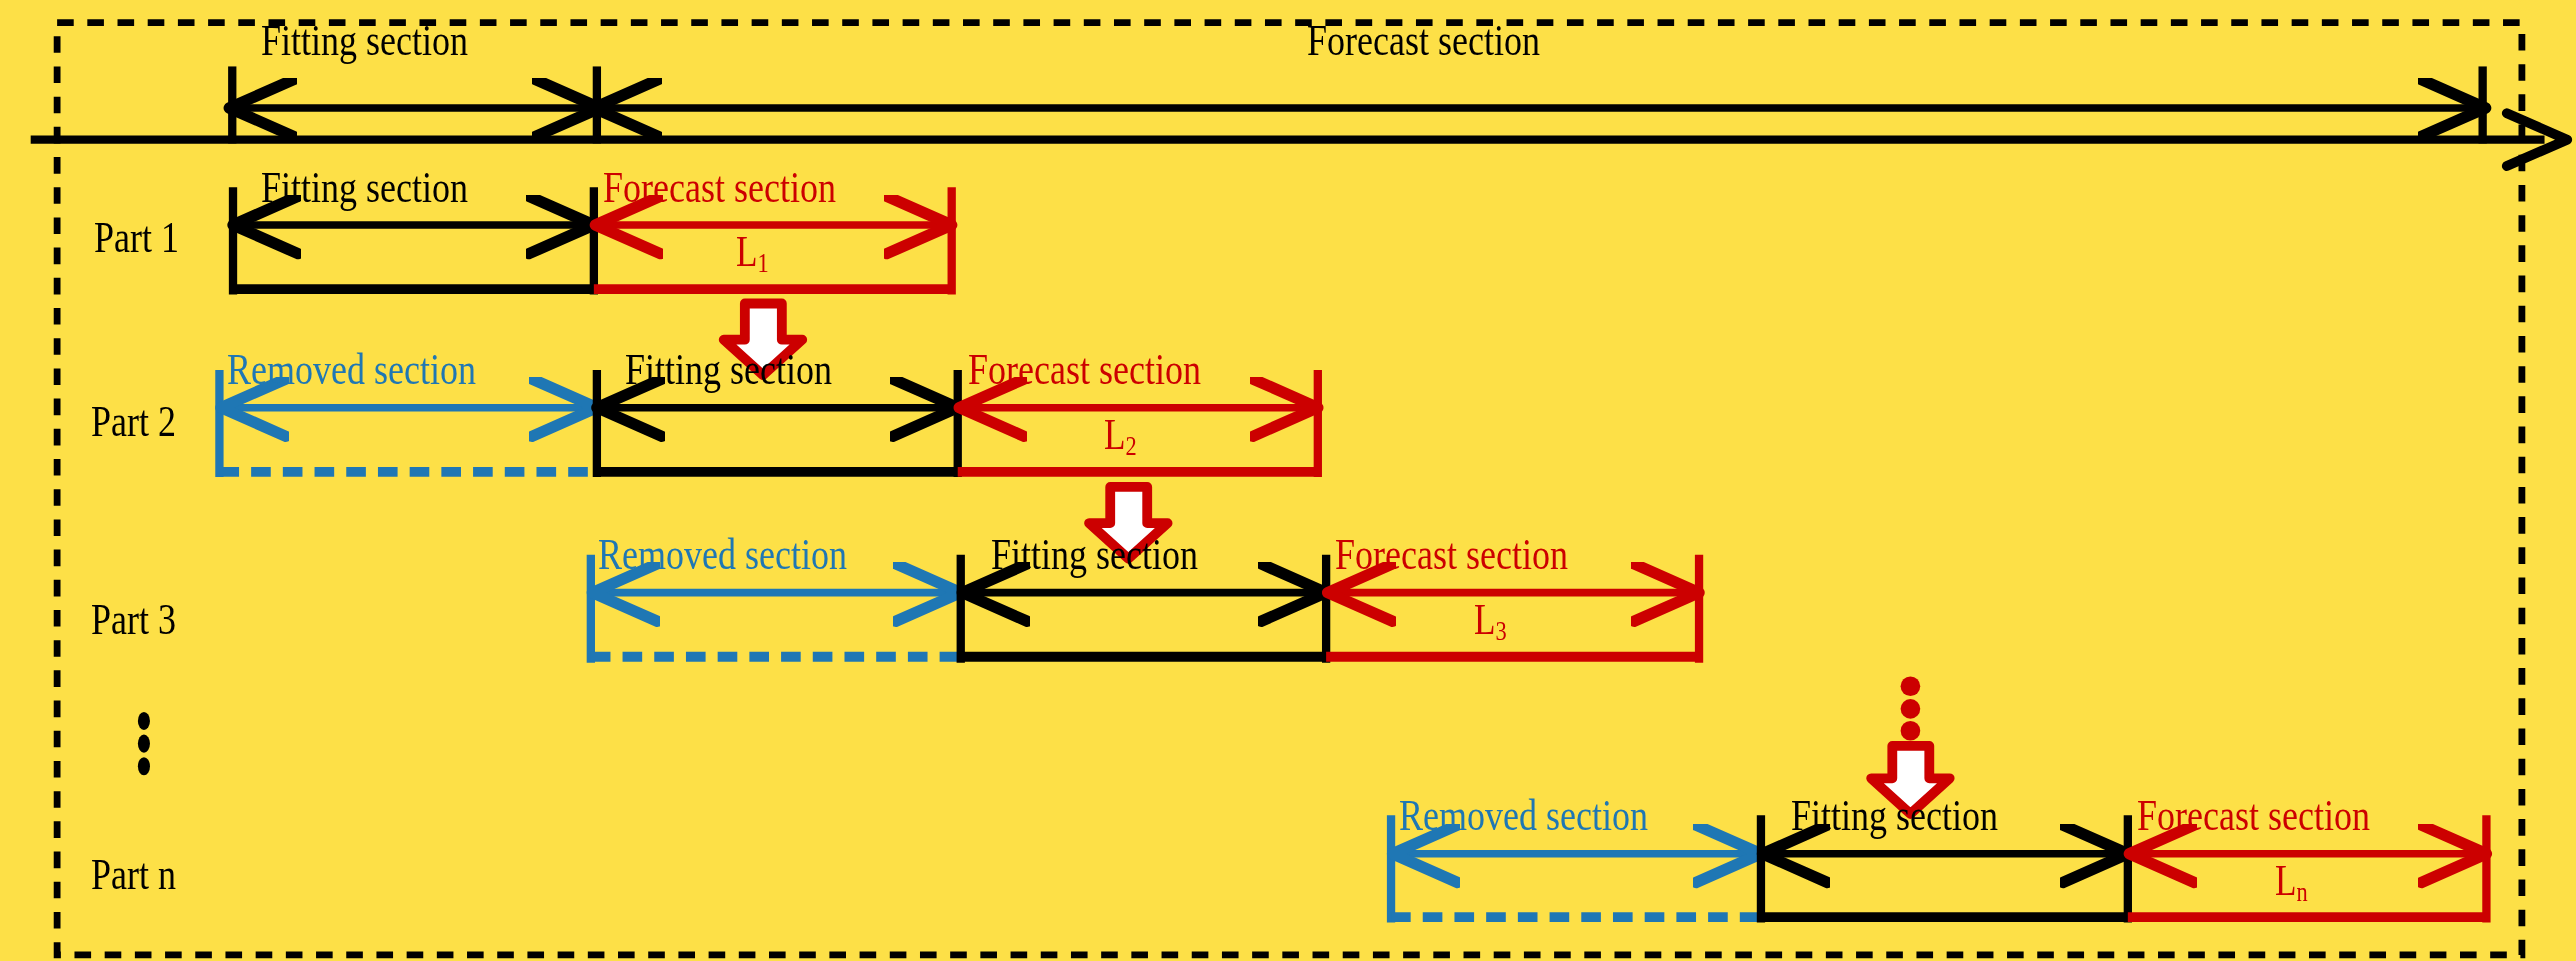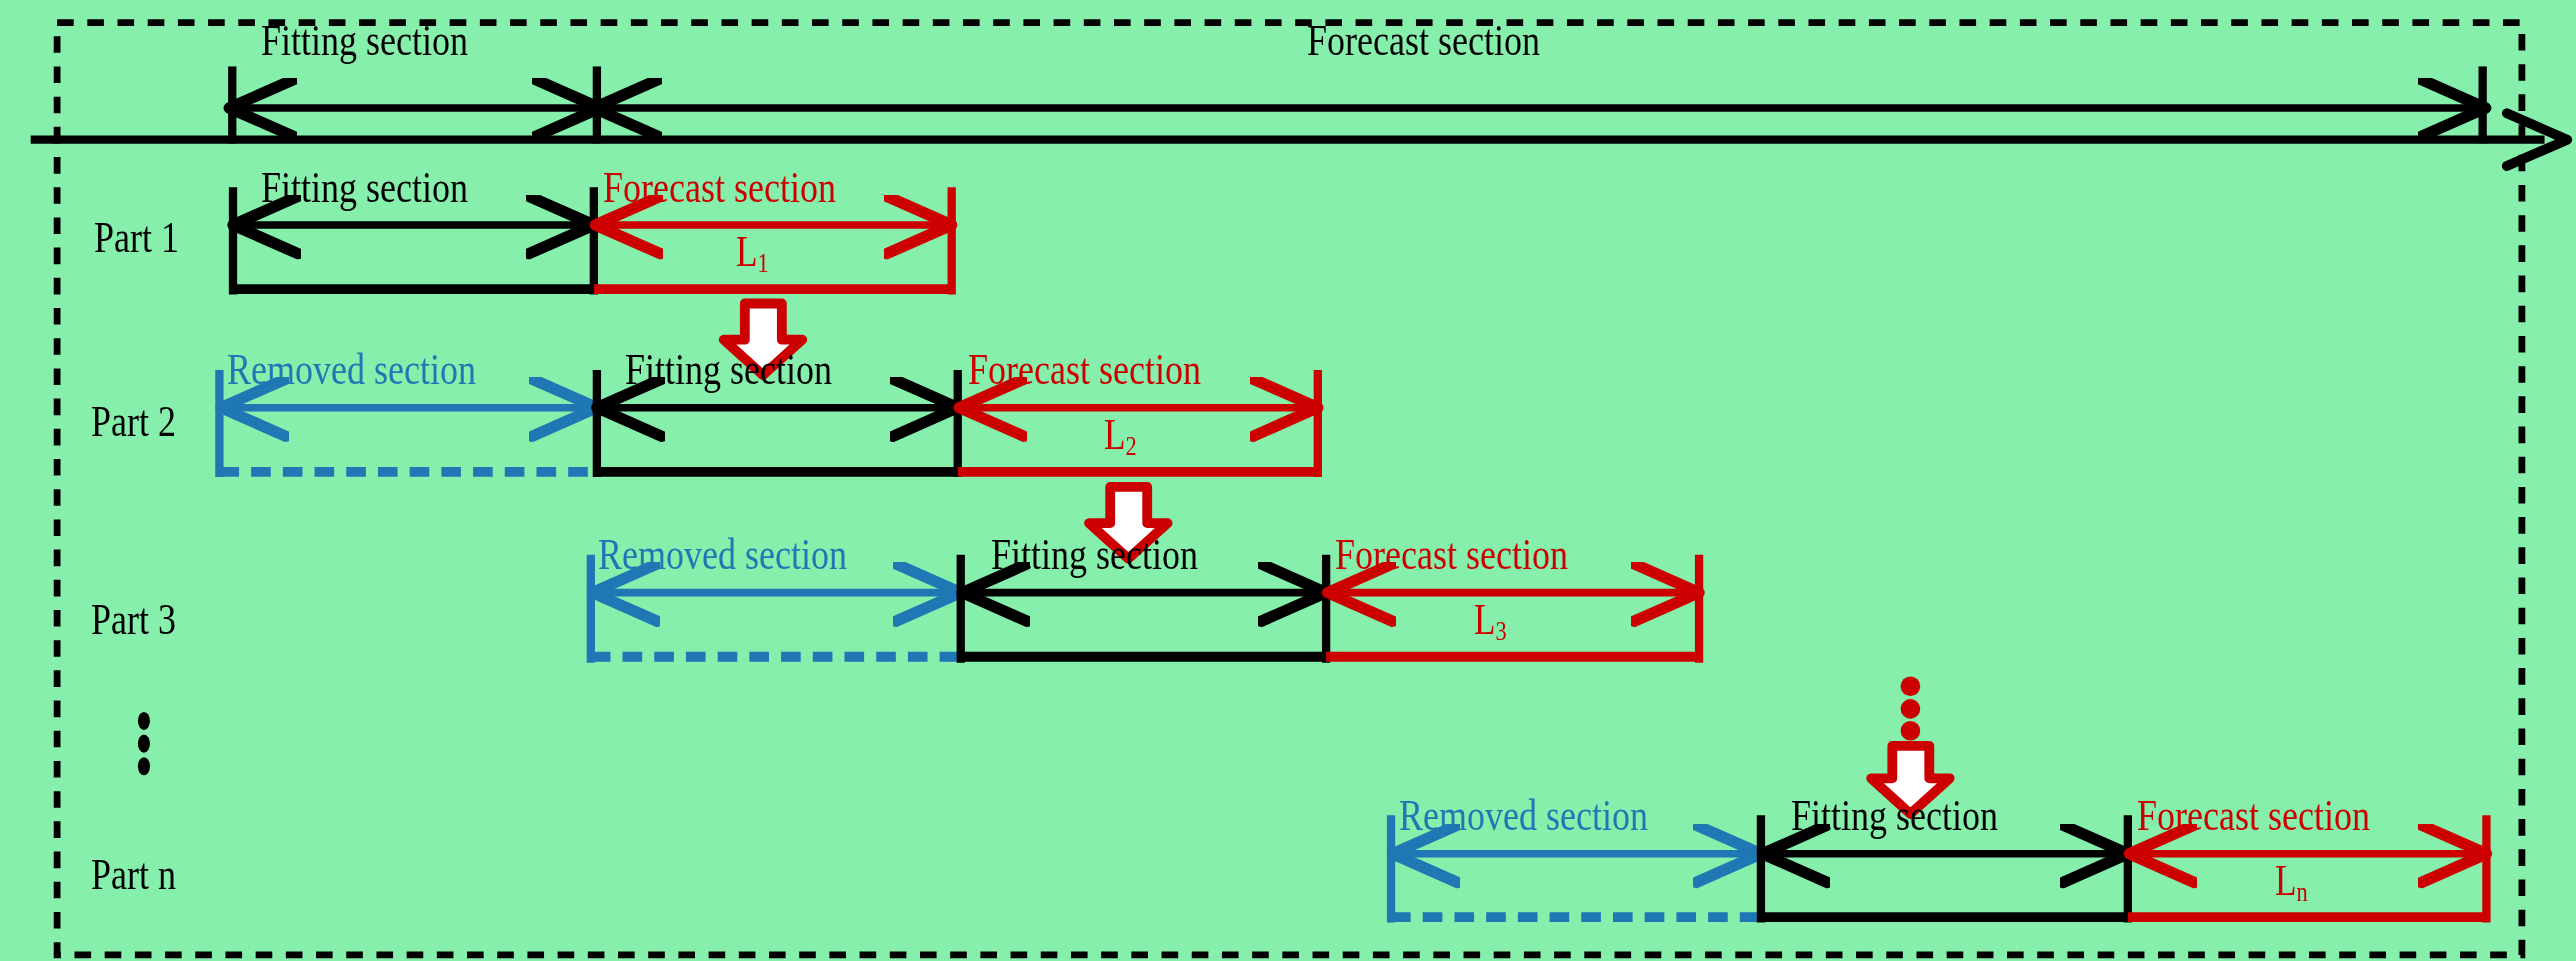--- a/index.html
+++ b/index.html
@@ -1,19 +1,19 @@
 <!DOCTYPE html>
 <html style="font-size:12px"><head>
 <meta charset="utf-8">
 <title>Rolling Forecast Partition Diagram</title>
 <style>
   html,body{margin:0;padding:0;background:#ffffff;}
   body{width:2576px;height:961px;overflow:hidden;
        font-family:"Liberation Serif","DejaVu Serif",serif;}
-  #stage{position:relative;width:2576px;height:961px;background:#86efac;}
+  #stage{position:relative;width:2576px;height:961px;background:#fde047;}
   #stage svg{position:absolute;left:0;top:0;}
   .lbl{position:absolute;white-space:nowrap;line-height:1;
        font-family:"Liberation Serif","DejaVu Serif",serif;
        transform:scaleX(0.80);transform-origin:left top;}
   .lbl.k{color:#000;}
   .lbl.r{color:#CC0000;}
   .lbl.b{color:#1F77B4;}
   .sec{font-size:45px;}
   .part{font-size:45px;}
   .lsub{font-size:44px;}

